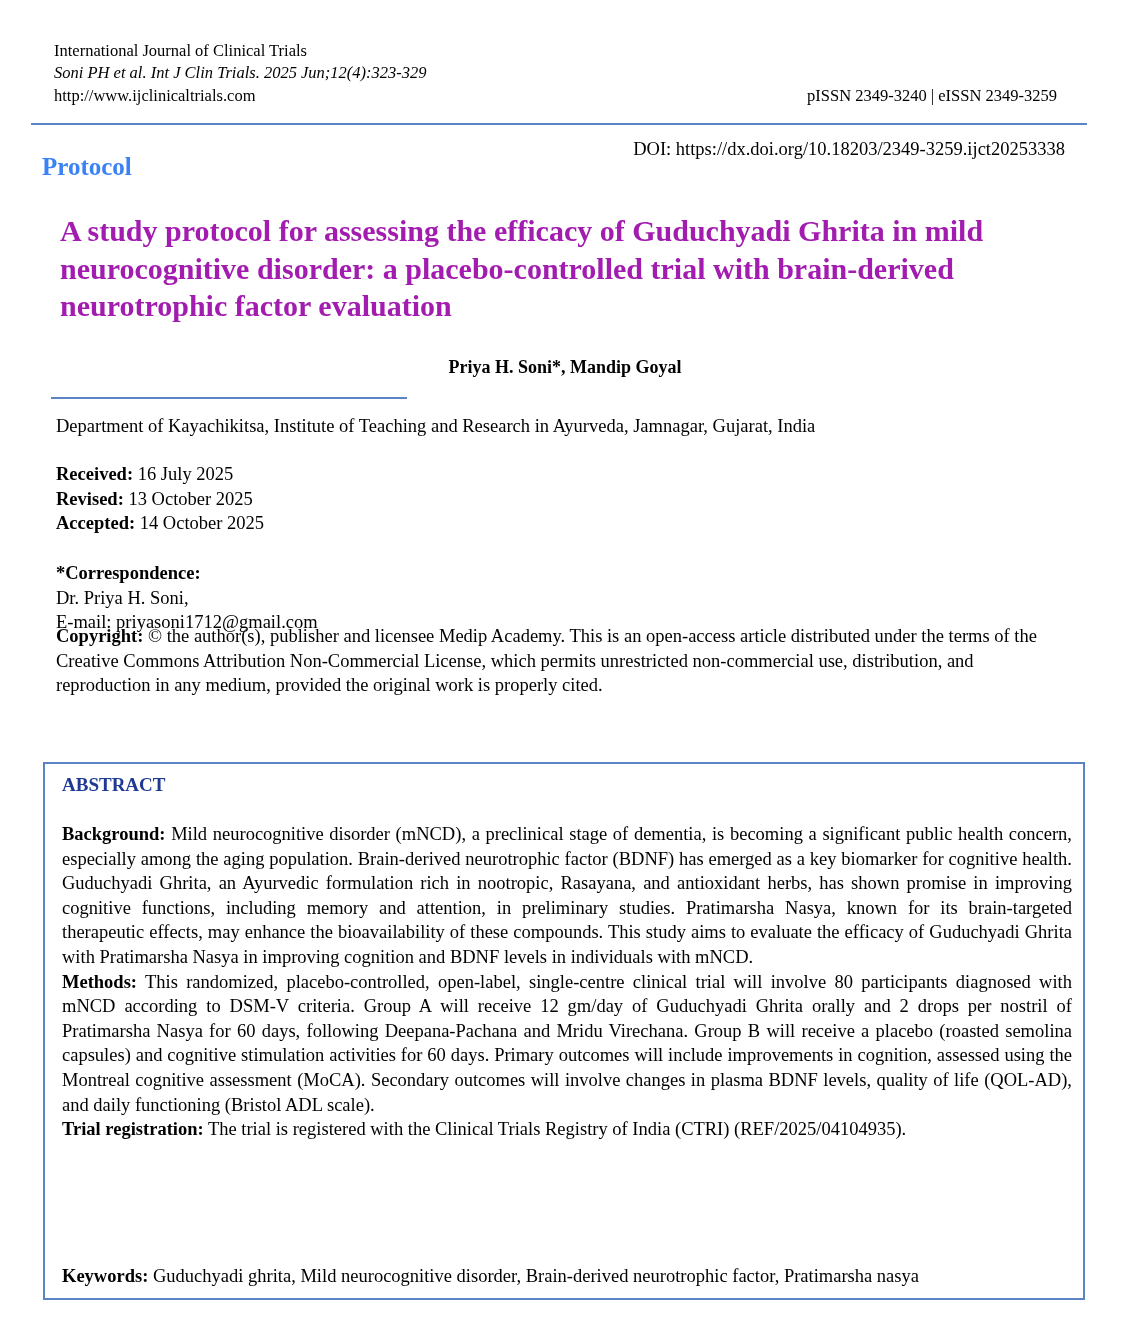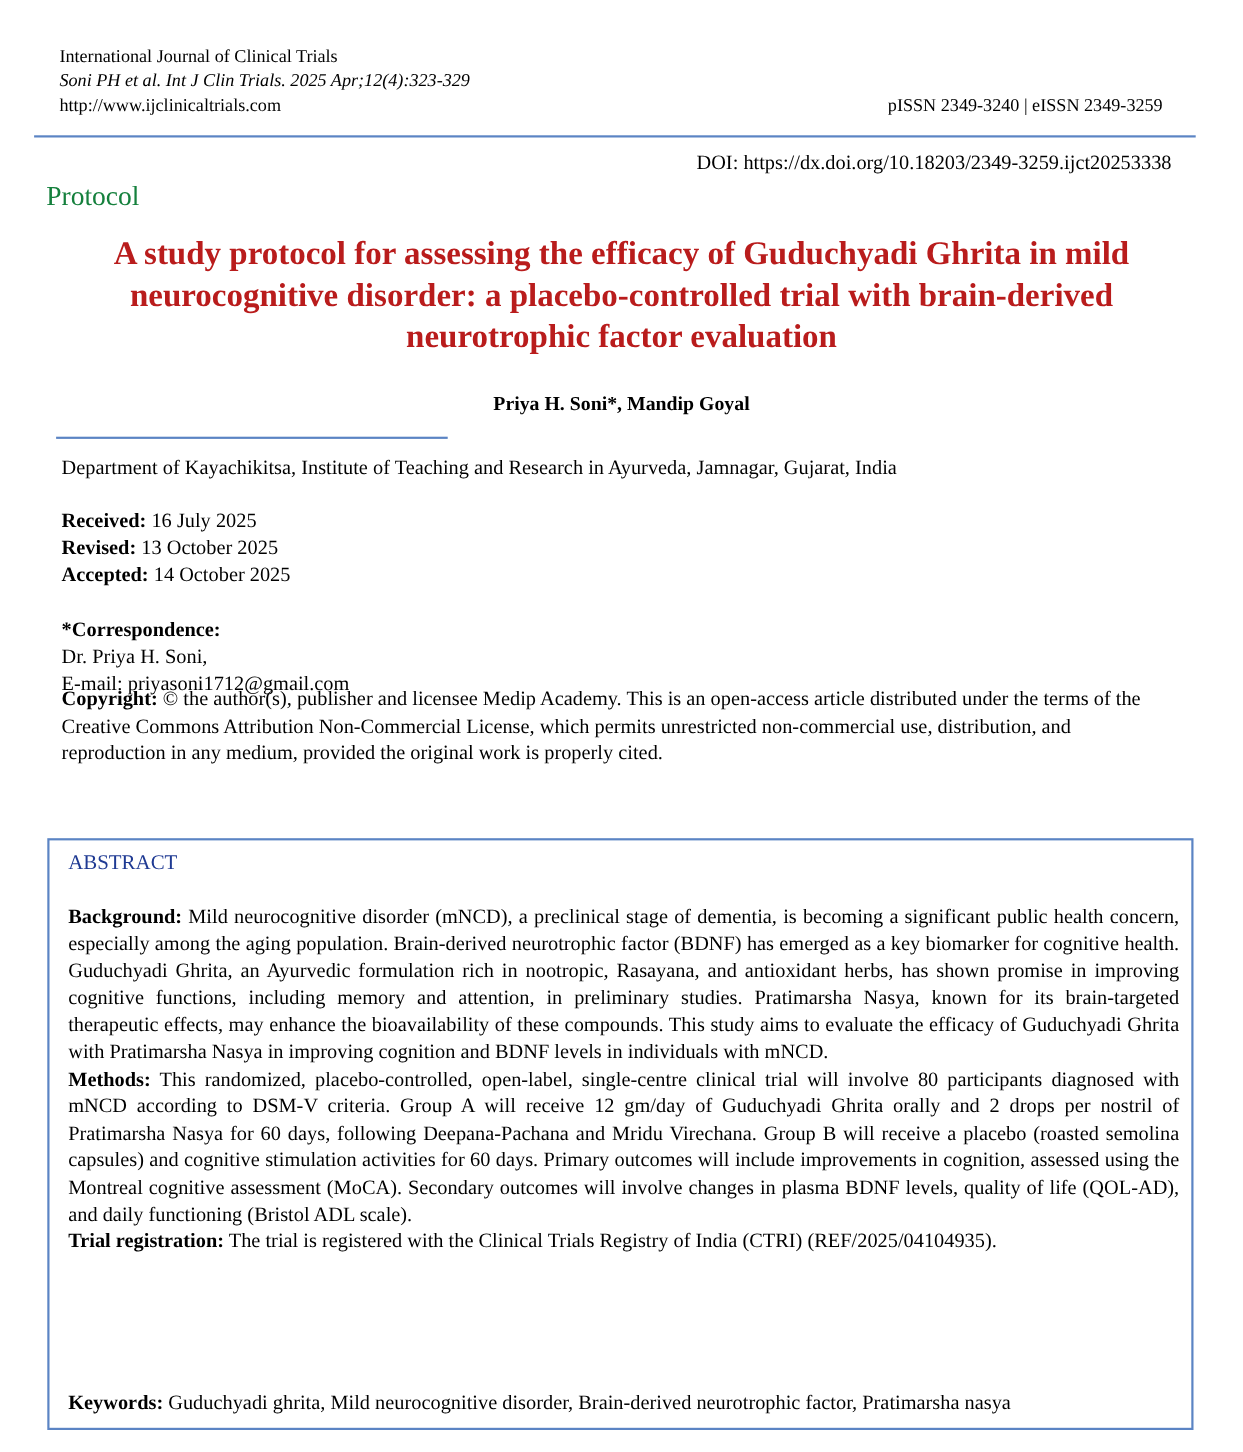--- a/index.html
+++ b/index.html
@@ -48,36 +48,36 @@
       position: absolute;
       right: 65px;
       top: 137px;
       font-size: 18.5px;
       line-height: 24px;
       white-space: nowrap;
     }
     .article-type {
       position: absolute;
       left: 42px;
-      top: 164px;
+      top: 152px;
       font-size: 25px;
       line-height: 30px;
-      font-weight: normal;
-      color: #15803d;
+      font-weight: bold;
+      color: #3b82f6;
     }
     .title {
       position: absolute;
       left: 60px;
       width: 1010px;
       top: 212px;
-      text-align: center;
+      text-align: left;
       font-size: 30px;
       line-height: 37.5px;
       font-weight: bold;
-      color: #b91c1c;
+      color: #a21caf;
       font-family: Liberation Serif, serif;
     }
     .authors {
       position: absolute;
       left: 0;
       width: 1130px;
       top: 353px;
       text-align: center;
       font-size: 18px;
       line-height: 28px;
@@ -133,21 +133,21 @@
       height: 538px;
       border: 2px solid #5b84c4;
       box-sizing: border-box;
     }
     .abstract-heading {
       position: absolute;
       left: 17px;
       top: 9px;
       font-size: 19px;
       line-height: 24px;
-      font-weight: normal;
+      font-weight: bold;
       color: #1f3a93;
     }
     .abstract-body {
       position: absolute;
       left: 17px;
       top: 58px;
       width: 1010px;
       font-size: 18.5px;
       line-height: 24.6px;
       text-align: justify;
@@ -162,21 +162,21 @@
       width: 1010px;
       font-size: 18.5px;
       line-height: 24px;
       white-space: nowrap;
     }
   </style>
 </head>
 <body>
 
 <div class="hdr-line hdr-journal">International Journal of Clinical Trials</div>
-<div class="hdr-line hdr-citation">Soni PH et al. Int J Clin Trials. 2025 Apr;12(4):323-329</div>
+<div class="hdr-line hdr-citation">Soni PH et al. Int J Clin Trials. 2025 Jun;12(4):323-329</div>
 <div class="hdr-line hdr-url">http://www.ijclinicaltrials.com</div>
 <div class="hdr-issn">pISSN 2349-3240 | eISSN 2349-3259</div>
 <div class="rule-top"></div>
 
 <div class="doi">DOI: https://dx.doi.org/10.18203/2349-3259.ijct20253338</div>
 <div class="article-type">Protocol</div>
 
 <div class="title">A study protocol for assessing the efficacy of Guduchyadi Ghrita in mild neurocognitive disorder: a placebo-controlled trial with brain-derived neurotrophic factor evaluation</div>
 
 <div class="authors">Priya H. Soni*, Mandip Goyal</div>

